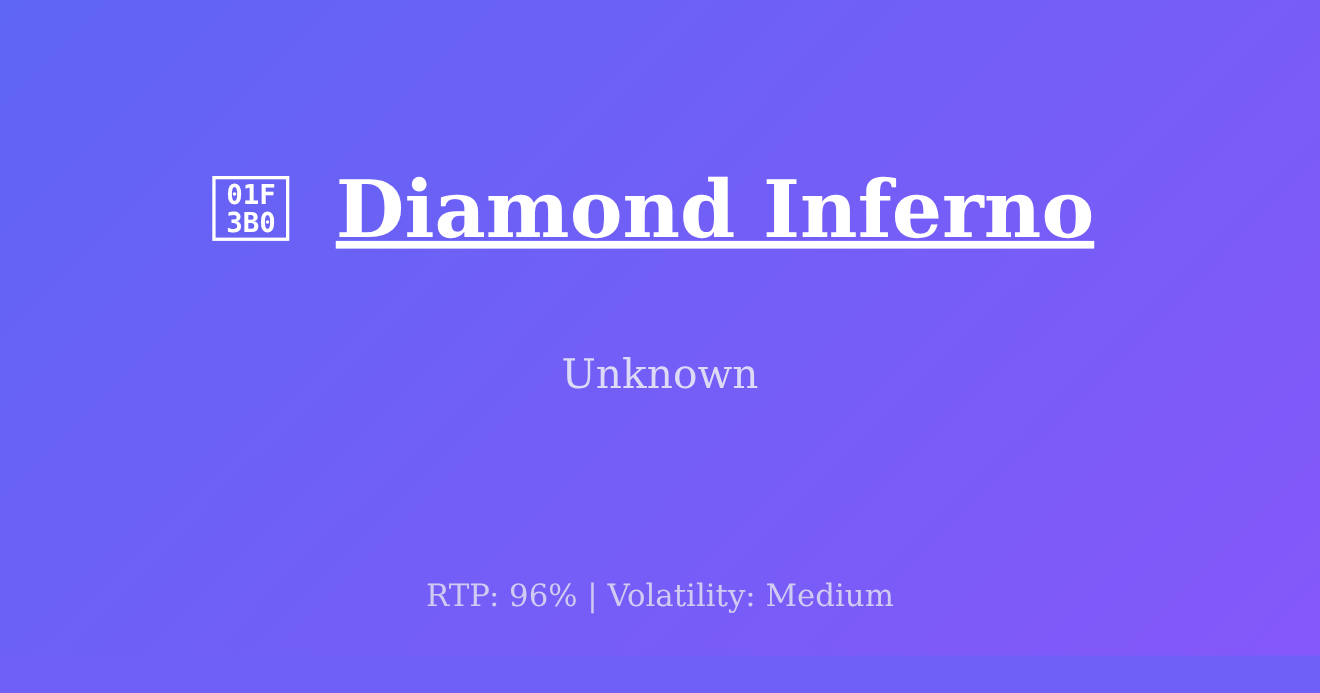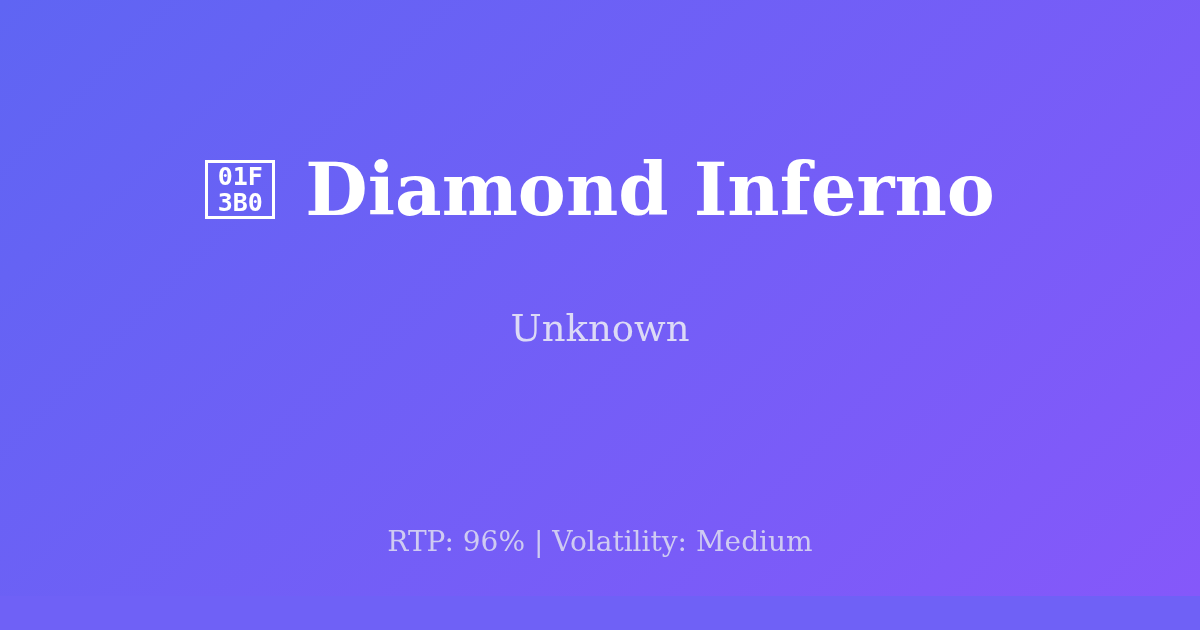--- a/index.html
+++ b/index.html
@@ -113,21 +113,21 @@
 
   <div class="hero">
 
     <div class="title-row">
 
       <span class="tofu">
         <span class="tofu-row">01F</span>
         <span class="tofu-row">3B0</span>
       </span>
 
-      <h1 class="title-text" style="margin:0;">Diamond Inferno</h1>
+      <h1 class="title-text" style="margin:12px;text-decoration:underline;">Diamond Inferno</h1>
     </div>
 
     <div class="subtitle">Unknown</div>
   </div>
 
   <div class="meta">RTP: 96% | Volatility: Medium</div>
 
 </div>
 
 </body></html>

